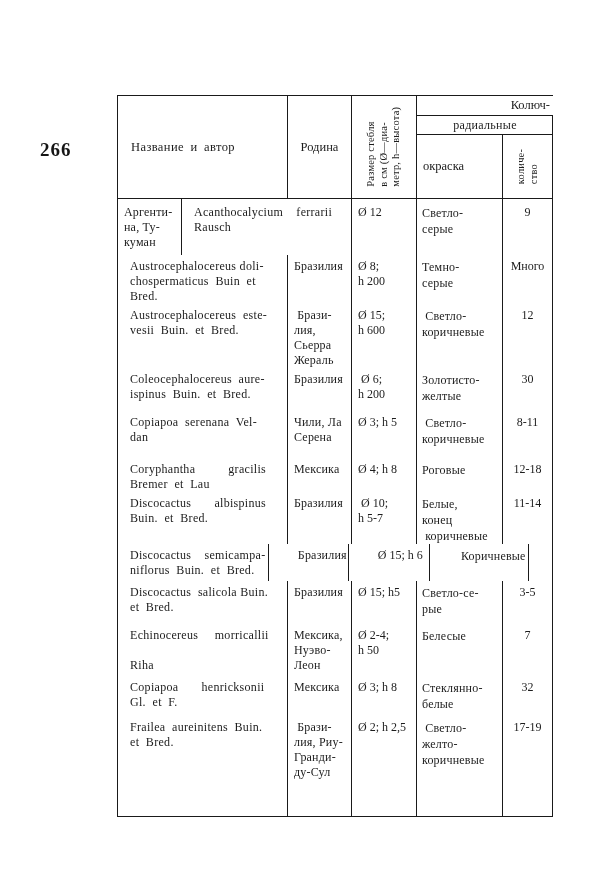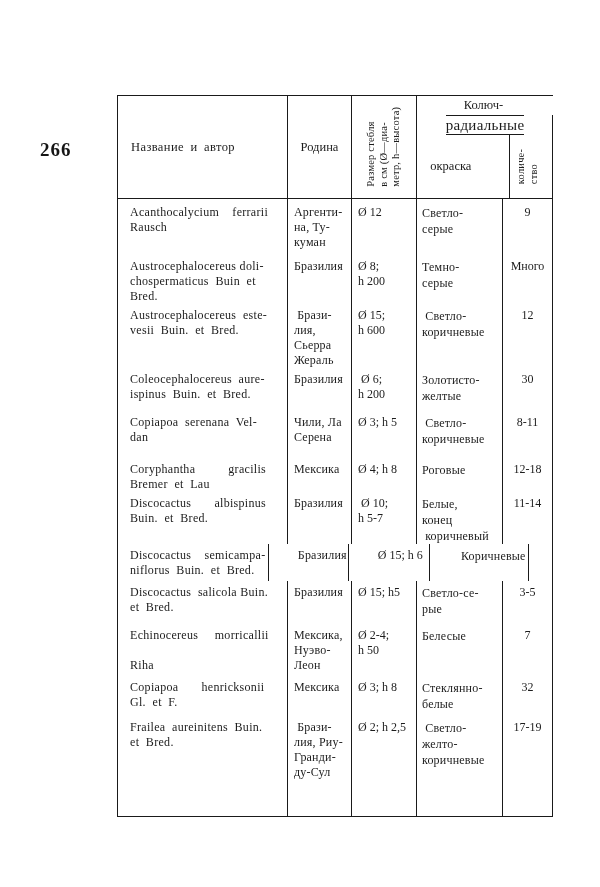--- a/index.html
+++ b/index.html
@@ -57,35 +57,35 @@
   .hc2 { width: 64px; justify-content: center; }
   .hc3 { width: 65px; justify-content: center; }
   .vtext {
     transform: rotate(-90deg);
     font-size: 10.5px;
     line-height: 12.5px;
     white-space: pre;
     letter-spacing: 0.2px;
     text-align: left;
   }
-  .hgroup { flex: 1; display: flex; flex-direction: column; align-items: center; }
+  .hgroup { flex: 1; display: flex; flex-direction: column; }
   .band1 {
     box-sizing: border-box;
     height: 19px;
     display: flex; justify-content: flex-end; align-items: center;
     padding-right: 3px;
     font-size: 12.5px;
   }
   .band2 {
     box-sizing: border-box;
     height: 20px;
     border-top: 1px solid #1a1a1a;
     border-bottom: 1px solid #1a1a1a;
     display: flex; justify-content: center; align-items: center;
-    font-size: 15px;
+    font-size: 12px;
     letter-spacing: 0.3px;
   }
   .band3 { flex: 1; display: flex; }
   .okraska {
     box-sizing: border-box;
     width: 86px;
     border-right: 1px solid #1a1a1a;
     display: flex; align-items: center;
     padding-left: 6px;
     font-size: 12.5px;
@@ -150,25 +150,25 @@
           <div class="kolvo">
             <div class="vtext">количе-
 ство</div>
           </div>
         </div>
       </div>
     </div>
 
     <div class="tbl-body">
       <div class="trow r1">
-        <div class="bc c1">Acanthocalycium    ferrarii
-Rausch</div>
         <div class="bc c2">Аргенти-
 на, Ту-
 куман</div>
+        <div class="bc c1">Acanthocalycium    ferrarii
+Rausch</div>
         <div class="bc c3">Ø 12</div>
         <div class="bc c4">Светло-
 серые</div>
         <div class="bc c5">9</div>
       </div>
       <div class="trow r2">
         <div class="bc c1">Austrocephalocereus doli-
 chospermaticus  Buin  et
 Bred.</div>
         <div class="bc c2">Бразилия</div>
@@ -220,21 +220,21 @@
         <div class="bc c5">12-18</div>
       </div>
       <div class="trow r7">
         <div class="bc c1">Discocactus       albispinus
 Buin.  et  Bred.</div>
         <div class="bc c2">Бразилия</div>
         <div class="bc c3"> Ø 10;
 h 5-7</div>
         <div class="bc c4">Белые,
 конец
- коричневый</div>
+ коричневые</div>
         <div class="bc c5">11-14</div>
       </div>
       <div class="trow r8">
         <div class="bc c1">Discocactus    semicampa-
 niflorus  Buin.  et  Bred.</div>
         <div class="bc c2">Бразилия</div>
         <div class="bc c3">Ø 15; h 6</div>
         <div class="bc c4"> Коричневые</div>
         <div class="bc c5">6-8</div>
       </div>

